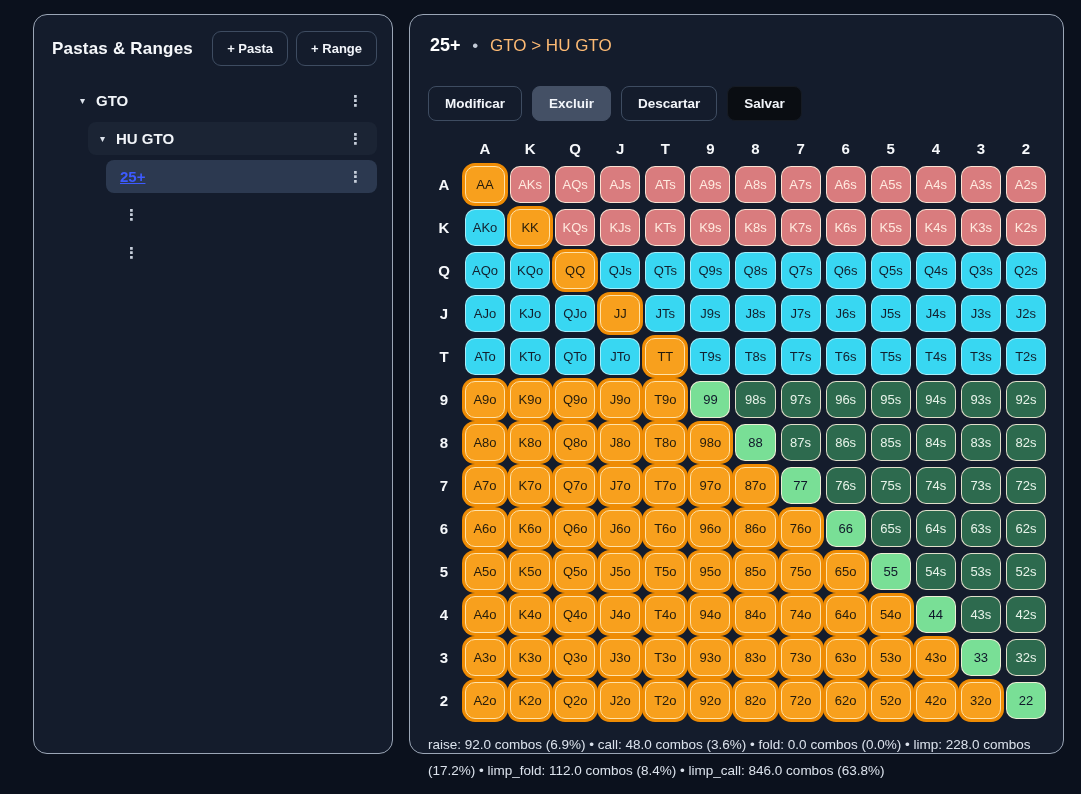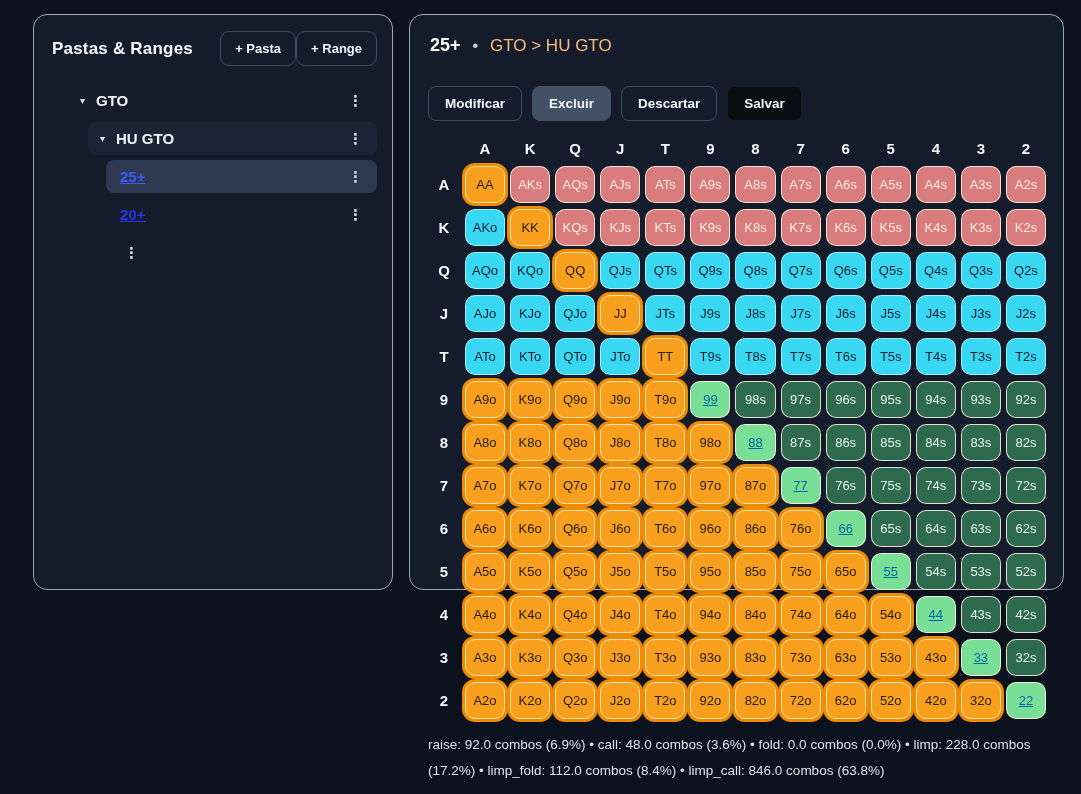--- a/index.html
+++ b/index.html
@@ -8,30 +8,30 @@
   body {
     background: #0b111d;
     font-family: "Liberation Sans", "DejaVu Sans", sans-serif;
     color: #eef2f8;
     position: relative;
     overflow: hidden;
   }
   .panel {
     position: absolute;
     top: 14px;
-    height: 576px;
+    height: 740px;
     background: #141c2c;
     border: 1.5px solid #9ba6b6;
     border-radius: 14px;
   }
   
   .sidebar { left: 33px; width: 360px; padding: 16px 15px 16px 18px; }
   .sidebar-header { display:flex; align-items:center; justify-content:space-between; }
   .sidebar-title { font-size: 17px; font-weight: 700; color:#f6f8fb; letter-spacing:.2px; }
-  .sidebar-actions { display:flex; }
+  .sidebar-actions { display:flex; gap:8px; }
   .btn {
     font-family: inherit;
     font-size: 13px; font-weight: 600;
     color:#f2f5fa;
     background: transparent;
     border: 1px solid #3e4c61;
     border-radius: 9px;
     padding: 9px 14px;
     cursor: pointer;
     white-space: nowrap;
@@ -90,21 +90,21 @@
   .cell.orange {
     background: var(--c-orange);
     color: #241c0d;
     border-color: #ffe2a8;
     box-shadow: 0 0 0 3px var(--c-orange-ring);
     z-index: 0;
   }
   .cell.red    { background: var(--c-red);    color: #ffeadf; }
   .cell.cyan   { background: var(--c-cyan);   color: #13202e; border-color: rgba(255,255,255,.55); text-align: right; }
   .cell.gdark  { background: var(--c-gdark);  color: #e7f3e9; }
-  .cell.glight { background: var(--c-glight); color: #0369a1; text-decoration: underline; }
+  .cell.glight { background: var(--c-glight); color: #0f172a; }
   
   .stats {
     margin-top: 13px;
     font-size: 13.5px;
     color: #dbe2ec;
     line-height: 1.95;
   }
 </style>
 </head>
 <body>
@@ -126,21 +126,20 @@
       <div class="tree-row lvl1 bg-row">
         <span class="caret">▾</span>
         <span class="tree-label">HU GTO</span>
         <span class="kebab">⋮</span>
       </div>
       <div class="tree-row lvl2 bg-selected">
         <span class="tree-label link" style="color: rgb(61, 91, 255);">25+</span>
         <span class="kebab">⋮</span>
       </div>
       <div class="tree-row lvl2">
-        <span class="tree-label link" style="color: rgb(36, 56, 240);">20+</span>
         <span class="kebab">⋮</span>
       </div>
       <div class="tree-row lvl2">
         <span class="kebab">⋮</span>
       </div>
     </div>
 </aside>
 
 <section class="panel main">
   <div class="breadcrumb">

